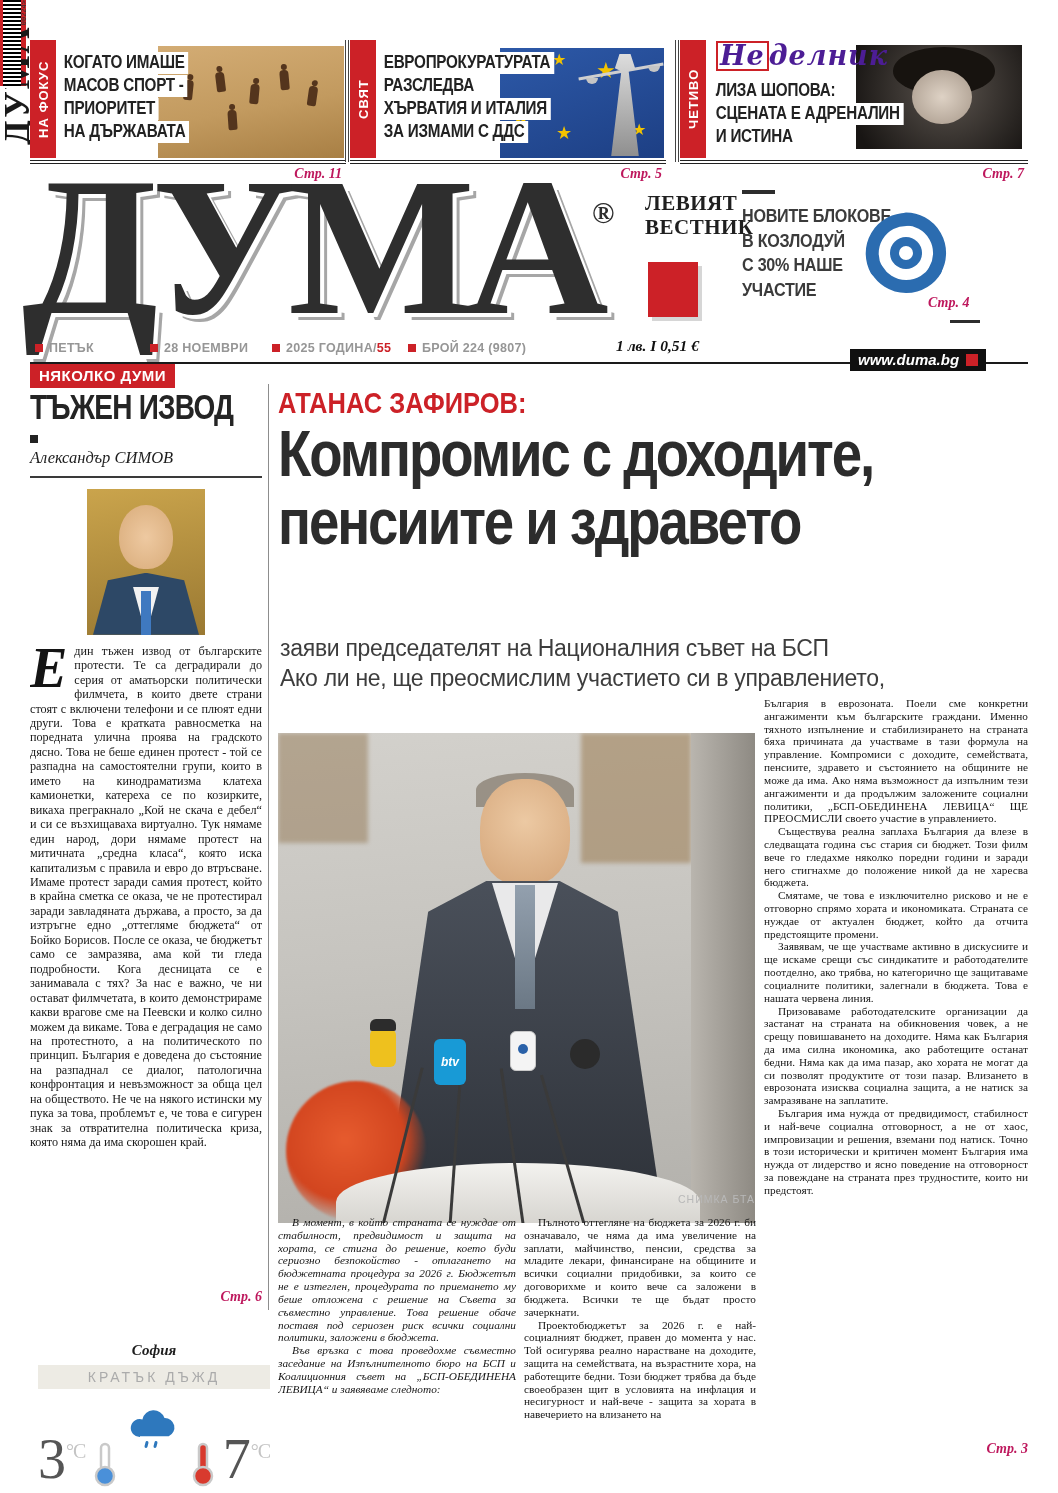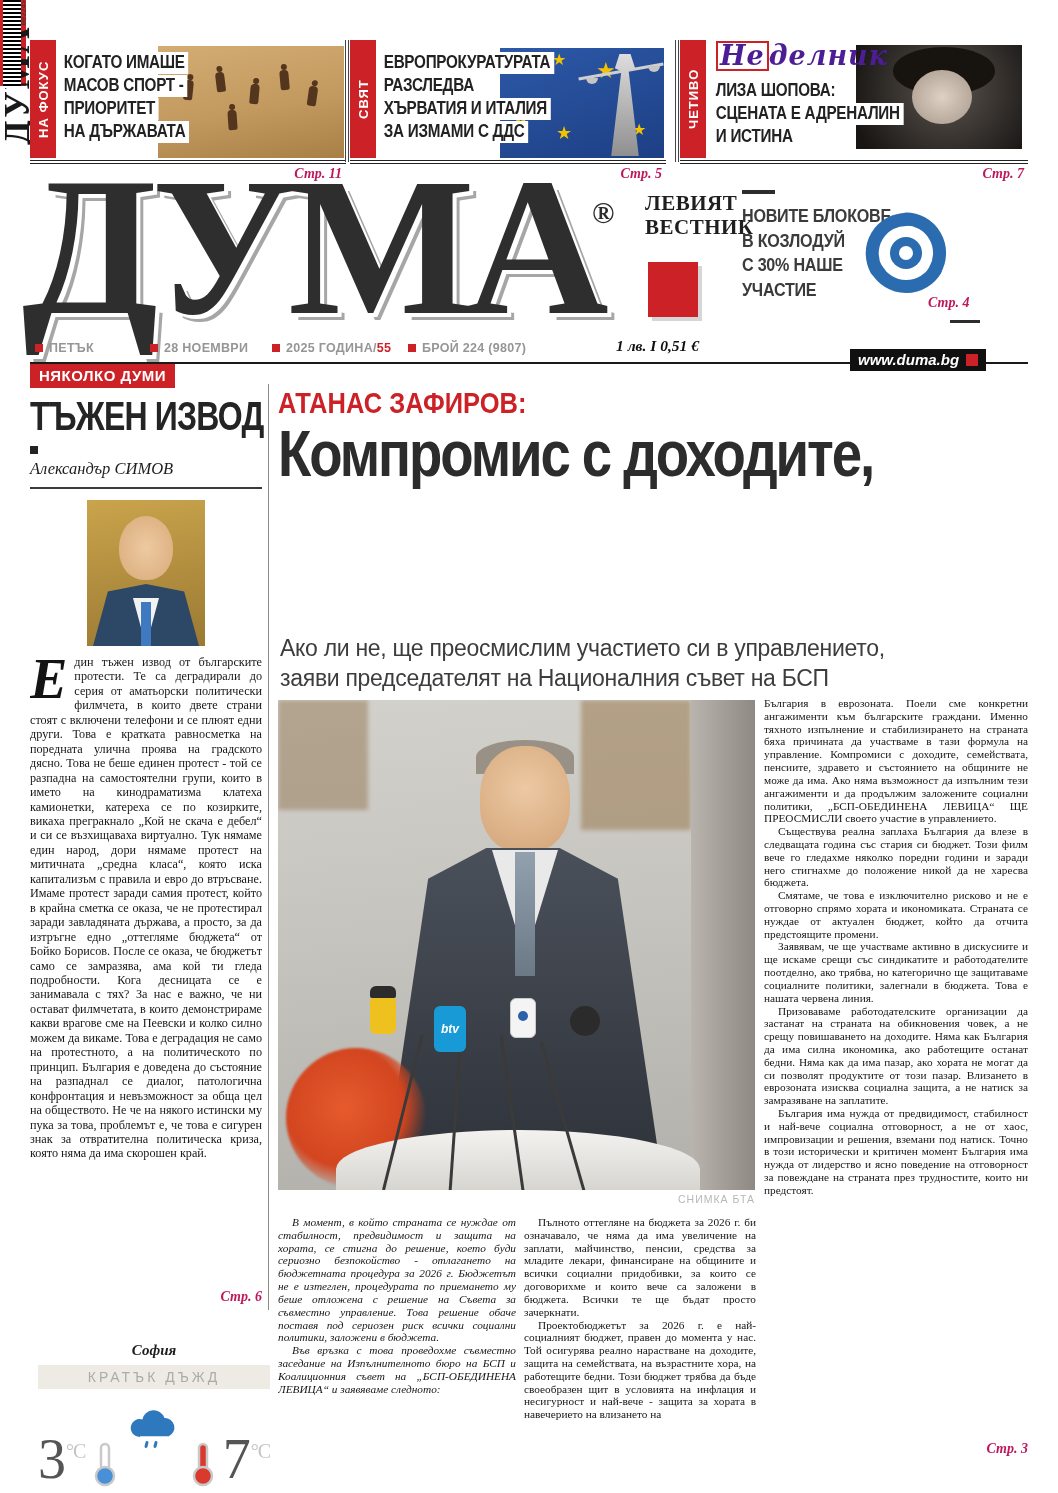--- a/index.html
+++ b/index.html
@@ -90,21 +90,21 @@
   .h-rule{left:30px;top:362px;width:998px;height:2px;background:#1a1a1a}
   .web-box{left:850px;top:349px;background:#101010;color:#fff;padding:2px 8px 3px;
            font:italic 700 15px "Liberation Sans",sans-serif;display:flex;align-items:center;gap:7px;z-index:3}
   .web-box i{width:12px;height:12px;background:var(--red);display:inline-block}
 
   
   .divider-v{left:268px;top:384px;width:1px;height:926px;background:#8d8d8d}
   .opinion{left:30px;top:364px;width:232px}
   .op-kicker{display:inline-block;background:var(--red);color:#fff;padding:3px 9px 4px;
              font:700 15px "Liberation Sans",sans-serif;letter-spacing:.5px}
-  .op-title{margin-top:7px;font-size:40px;line-height:1.05;color:#242424}
+  .op-title{margin-top:1px;font-size:35px;line-height:1.05;color:#242424}
   .op-title .sx{transform:scaleX(.8);letter-spacing:-1px}
   .op-bullet{width:8px;height:8px;background:#222;margin-top:9px}
   .op-author{margin-top:5px;font:italic 16.5px "Liberation Serif",serif;color:#1d1d1d}
   .op-rule{margin-top:8px;height:2px;background:#3a3a3a}
   .op-photo{margin:11px auto 0;width:118px;height:146px;position:relative;overflow:hidden;
             background:linear-gradient(170deg,#caa44c,#9a7932)}
   .op-head{position:absolute;left:32px;top:16px;width:54px;height:64px;border-radius:50% 50% 46% 46%;
            background:radial-gradient(#eec9a1,#d8ab79)}
   .op-suit{position:absolute;left:6px;bottom:0;width:106px;height:62px;background:#2d4866;
            clip-path:polygon(0 100%,14% 12%,50% 0,86% 12%,100% 100%)}
@@ -114,21 +114,21 @@
   .op-body{margin-top:9px;font-size:12.2px;line-height:1.185;text-align:justify;color:#161616;
            height:612px;overflow:hidden}
   .dropcap{float:left;font:italic 700 56px/42px "Liberation Serif",serif;padding:3px 7px 0 0;color:#141414}
   .op-page{left:30px;top:1289px;width:232px;text-align:right}
 
   
   .ma-kicker{left:278px;top:386px;font-size:30px;color:var(--red)}
   .ma-headline{left:278px;top:420px;font-size:65px;line-height:1.04;color:#2c2c2c}
   .ma-headline .sx{transform:scaleX(.84);letter-spacing:-2.5px}
   .ma-subhead{left:280px;top:634px;font:23px/1.3 "Liberation Sans",sans-serif;color:#3d3d3d;letter-spacing:-.3px}
-  .photo{left:278px;top:700px;width:477px;height:490px;overflow:hidden;
+  .photo{left:278px;top:733px;width:477px;height:490px;overflow:hidden;
          background:linear-gradient(175deg,#d3d1cc 0%,#c6c4bf 45%,#b2b0ab 100%)}
   .ph-door{position:absolute;right:0;top:0;width:64px;height:100%;
            background:linear-gradient(90deg,#b9b5ae,#8e8a83)}
   .ph-wood-r{position:absolute;right:64px;top:0;width:110px;height:130px;background:#9b7b50;opacity:.55;filter:blur(2px)}
   .ph-wood-l{position:absolute;left:0;top:0;width:90px;height:110px;background:#8d6f47;opacity:.45;filter:blur(2px)}
   .ph-head{position:absolute;left:202px;top:46px;width:90px;height:106px;border-radius:46% 46% 42% 42%;
            background:radial-gradient(circle at 50% 40%,#ecc9a3,#d8ab80 80%)}
   .ph-hair{position:absolute;left:198px;top:40px;width:98px;height:34px;border-radius:50% 50% 0 0;
            background:#8b8276;opacity:.8}
   .ph-suit{position:absolute;left:92px;top:148px;width:306px;height:342px;
@@ -303,24 +303,25 @@
     <div class="op-shirt"></div>
     <div class="op-tie"></div>
   </div>
   <div class="op-body"><span class="dropcap">Е</span><span>дин тъжен извод от българските протести. Те са деградирали до серия от аматьорски политически филмчета, в които двете страни стоят с включени телефони и се плюят едни други. Това е кратката равносметка на поредната улична проява на градското дясно. Това не беше единен протест - той се разпадна на самостоятелни групи, които в името на кинодраматизма клатеха камионетки, катереха се по козирките, викаха прегракнало „Кой не скача е дебел“ и си се възхищаваха виртуално. Тук нямаме един народ, дори нямаме протест на митичната „средна класа“, която иска капитализъм с правила и евро до втръсване. Имаме протест заради самия протест, който в крайна сметка се оказа, че не протестирал заради завладяната държава, а просто, за да изтръгне едно „оттегляме бюджета“ от Бойко Борисов. После се оказа, че бюджетът само се замразява, ама кой ти гледа подробности. Кога десницата се е занимавала с тях? За нас е важно, че ни остават филмчетата, в които демонстрираме какви врагове сме на Пеевски и колко силно можем да викаме. Това е деградация не само на протестното, а на политическото по принцип. България е доведена до състояние на разпаднал се диалог, патологична конфронтация и невъзможност за обща цел на обществото. Не че на някого истински му пука за това, проблемът е, че това е сигурен знак за отвратителна политическа криза, която няма да има скорошен край.</span></div>
 </div>
 <div class="abs op-page pageref">Стр. 6</div>
 
 <div class="abs ma-kicker cond"><span class="sx">АТАНАС ЗАФИРОВ:</span></div>
 <div class="abs ma-headline cond">
   <div><span class="sx">Компромис с доходите,</span></div>
+  <div><span class="sx">пенсиите и здравето</span></div>
 </div>
 <div class="abs ma-subhead">
+  <div>заяви председателят на Националния съвет на БСП</div>
   <div>Ако ли не, ще преосмислим участието си в управлението,</div>
-  <div>заяви председателят на Националния съвет на БСП</div>
 </div>
 
 <div class="abs photo">
   <div class="ph-wood-l"></div>
   <div class="ph-wood-r"></div>
   <div class="ph-door"></div>
   <div class="ph-hair"></div>
   <div class="ph-head"></div>
   <div class="ph-suit"></div>
   <div class="ph-shirt"></div>

